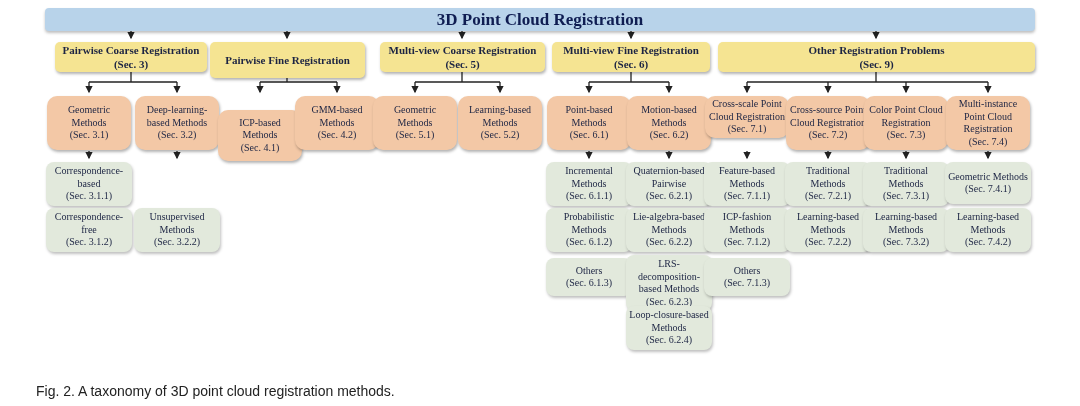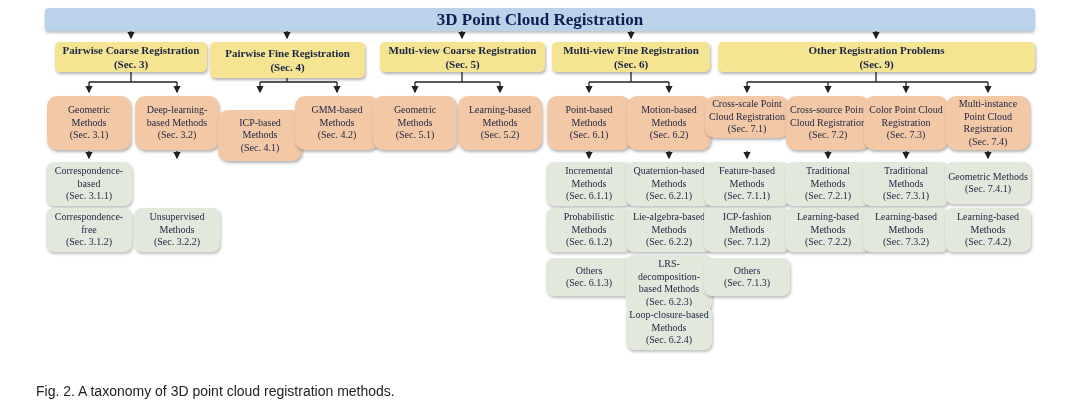--- a/index.html
+++ b/index.html
@@ -81,21 +81,20 @@
   <div class="node banner" style="left:45px;top:8px;width:990px;height:23px">
     <span class="lbl">3D Point Cloud Registration</span>
   </div>
 
   <div class="node l2" style="left:55px;top:42px;width:152px;height:30px">
     <span class="lbl">Pairwise Coarse Registration</span>
     <span class="sec">(Sec. 3)</span>
   </div>
   <div class="node l2" style="left:210px;top:42px;width:155px;height:36px">
     <span class="lbl">Pairwise Fine Registration</span>
-    <span class="sec">(Sec. 4)</span>
   </div>
   <div class="node l2" style="left:380px;top:42px;width:165px;height:30px">
     <span class="lbl">Multi-view Coarse Registration</span>
     <span class="sec">(Sec. 5)</span>
   </div>
   <div class="node l2" style="left:552px;top:42px;width:158px;height:30px">
     <span class="lbl">Multi-view Fine Registration</span>
     <span class="sec">(Sec. 6)</span>
   </div>
   <div class="node l2" style="left:718px;top:42px;width:317px;height:30px">
@@ -170,21 +169,21 @@
   </div>
   <div class="node l4" style="left:546px;top:208px">
     <span class="lbl">Probabilistic Methods</span>
     <span class="sec">(Sec. 6.1.2)</span>
   </div>
   <div class="node l4" style="left:546px;top:258px;min-height:38px">
     <span class="lbl">Others</span>
     <span class="sec">(Sec. 6.1.3)</span>
   </div>
   <div class="node l4" style="left:626px;top:162px">
-    <span class="lbl">Quaternion-based Methods</span>
+    <span class="lbl">Quaternion-based Pairwise</span>
     <span class="sec">(Sec. 6.2.1)</span>
   </div>
   <div class="node l4" style="left:626px;top:208px">
     <span class="lbl">Lie-algebra-based Methods</span>
     <span class="sec">(Sec. 6.2.2)</span>
   </div>
   <div class="node l4" style="left:626px;top:255px;min-height:48px">
     <span class="lbl">LRS-decomposition-based Methods</span>
     <span class="sec">(Sec. 6.2.3)</span>
   </div>

